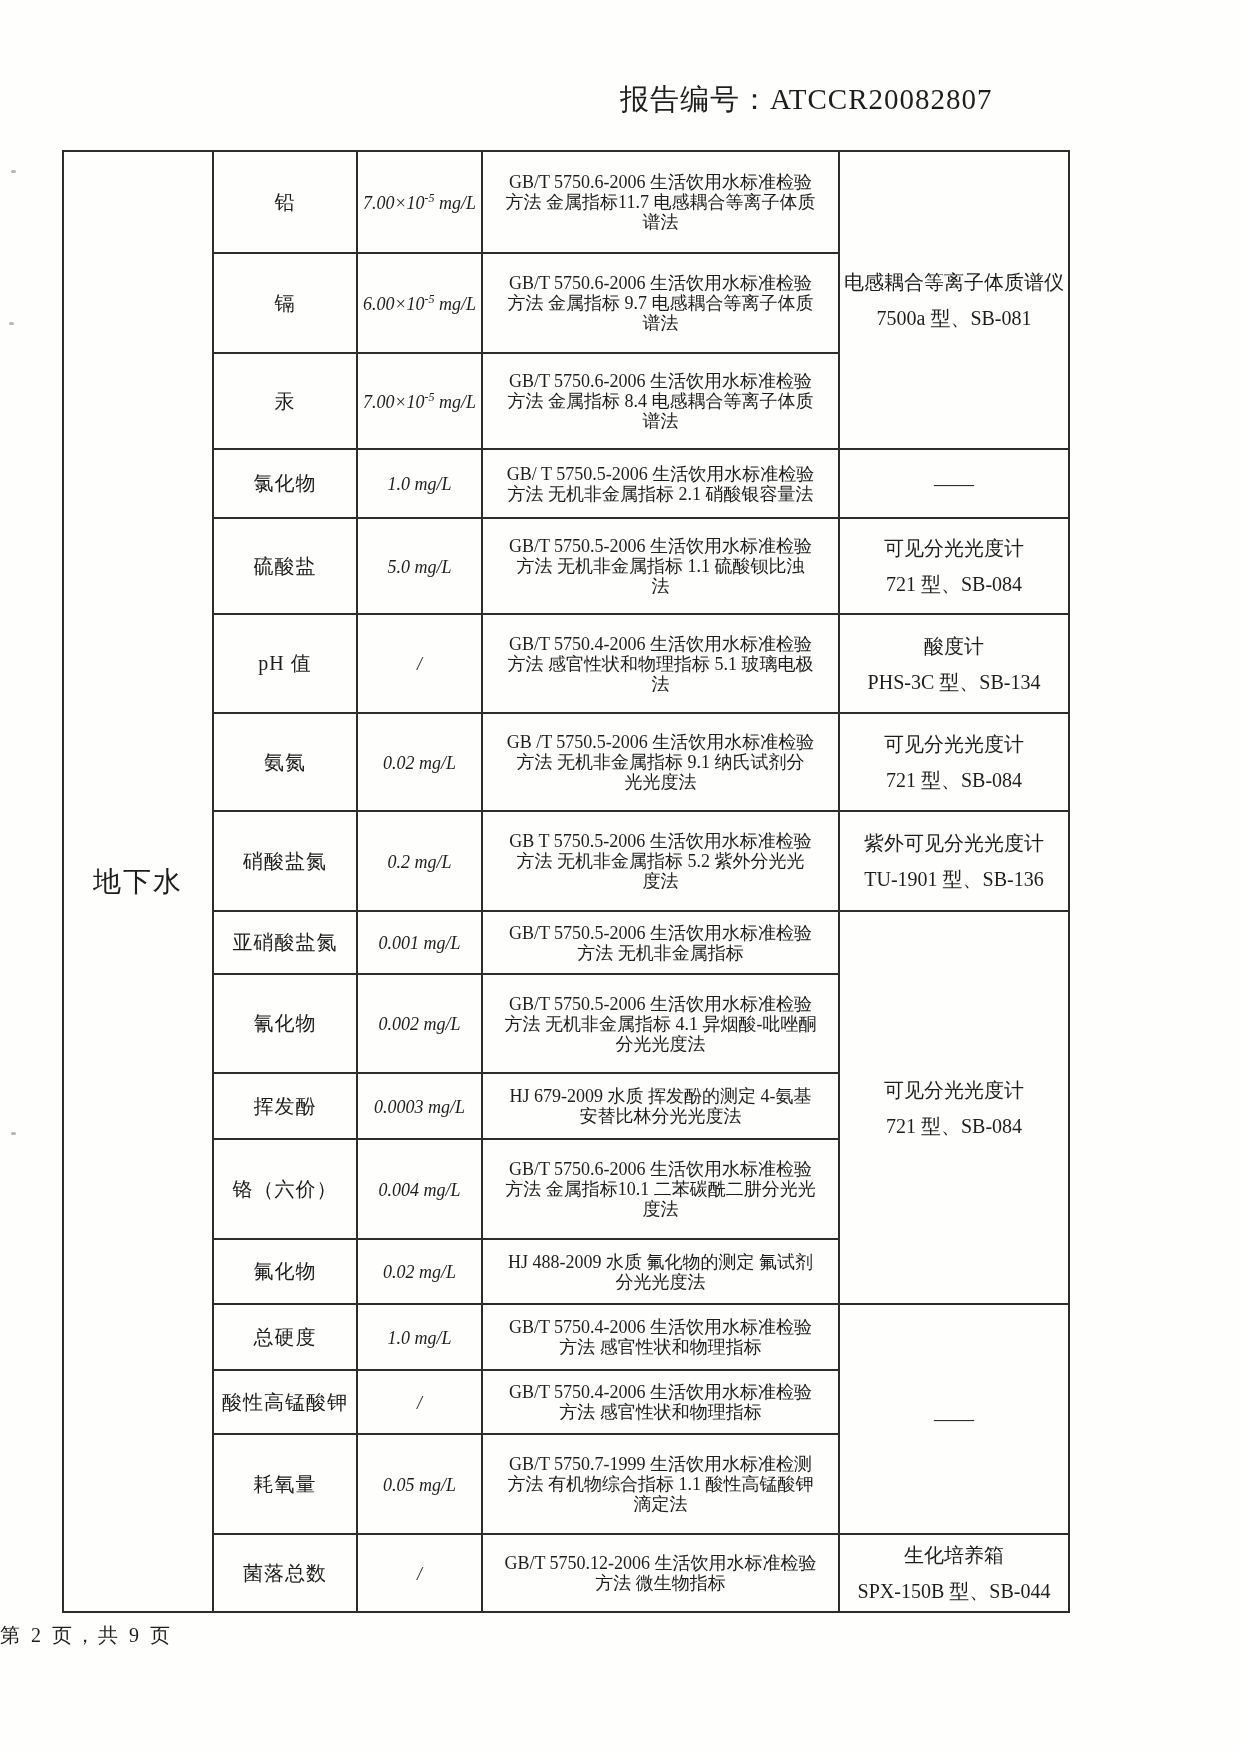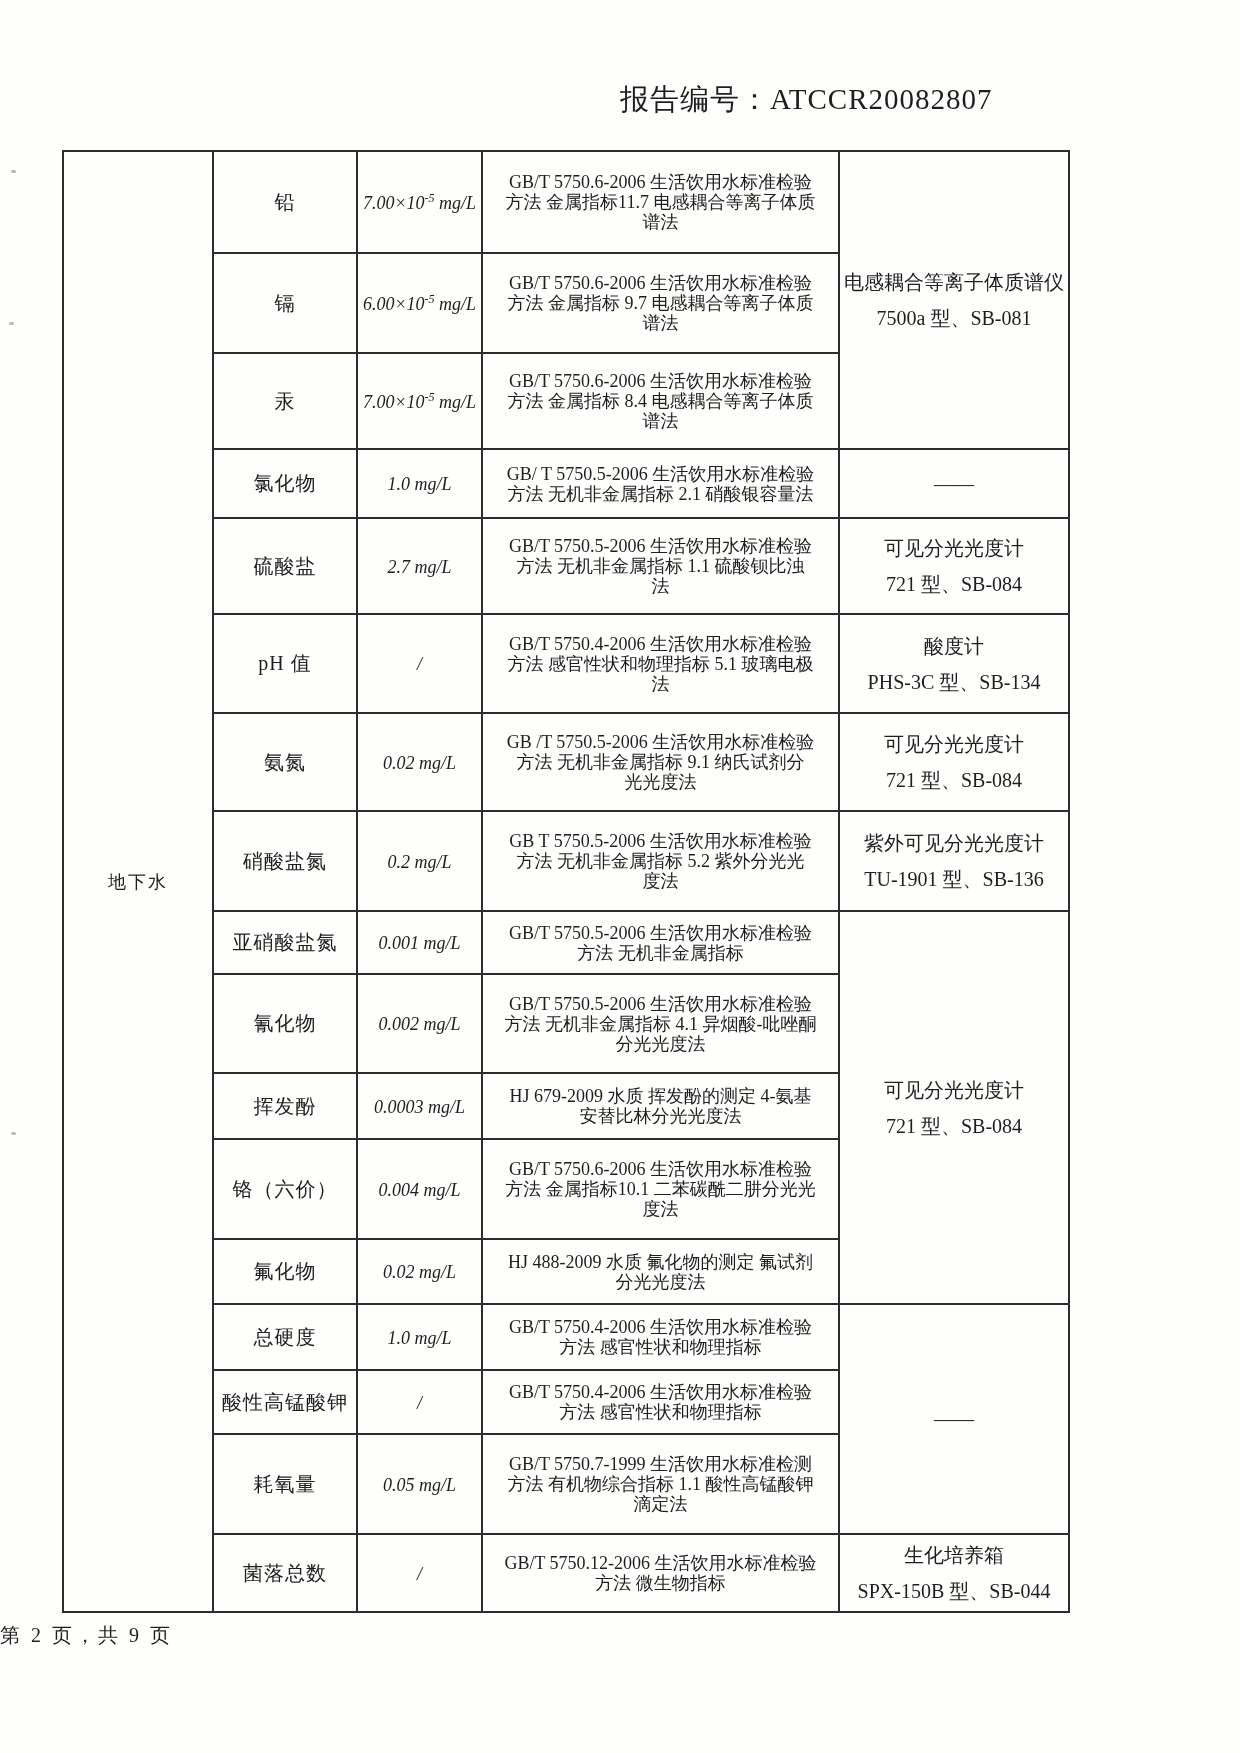--- a/index.html
+++ b/index.html
@@ -29,21 +29,21 @@
     table-layout:fixed;
     width:1006px;
   }
   table.lab-table td {
     border:2px solid #2d2d2d;
     text-align:center;
     vertical-align:middle;
     padding:2px 4px;
     overflow:hidden;
   }
-  td.sample  { font-size:18px; letter-spacing:2px;margin-top:18px; }
+  td.sample  { font-size:28px; letter-spacing:2px;margin-top:18px; }
   td.param   { font-size:20px; letter-spacing:1px; }
   td.limit   { font-size:18px; white-space:nowrap;font-style:italic; }
   td.limit sup { font-size:12px; }
   td.method  {
     font-size:18px;
     line-height:20px;
     white-space:pre-line;
     padding:3px 5px;
   }
   td.instrument {
@@ -111,21 +111,21 @@
       </tr>
       <tr style="height:69px">
         <td class="param">氯化物</td>
         <td class="limit"><span>1.0 mg/L</span><sup></sup><span></span></td>
         <td class="method">GB/ T 5750.5-2006 生活饮用水标准检验
 方法 无机非金属指标 2.1  硝酸银容量法</td>
         <td class="instrument">——</td>
       </tr>
       <tr style="height:96px">
         <td class="param">硫酸盐</td>
-        <td class="limit"><span>2.7 mg/L</span><sup></sup><span></span></td>
+        <td class="limit"><span>5.0 mg/L</span><sup></sup><span></span></td>
         <td class="method">GB/T 5750.5-2006 生活饮用水标准检验
 方法 无机非金属指标 1.1  硫酸钡比浊
 法</td>
         <td class="instrument">可见分光光度计
 721 型、SB-084</td>
       </tr>
       <tr style="height:99px">
         <td class="param">pH 值</td>
         <td class="limit"><span>/</span><sup></sup><span></span></td>
         <td class="method">GB/T 5750.4-2006 生活饮用水标准检验

